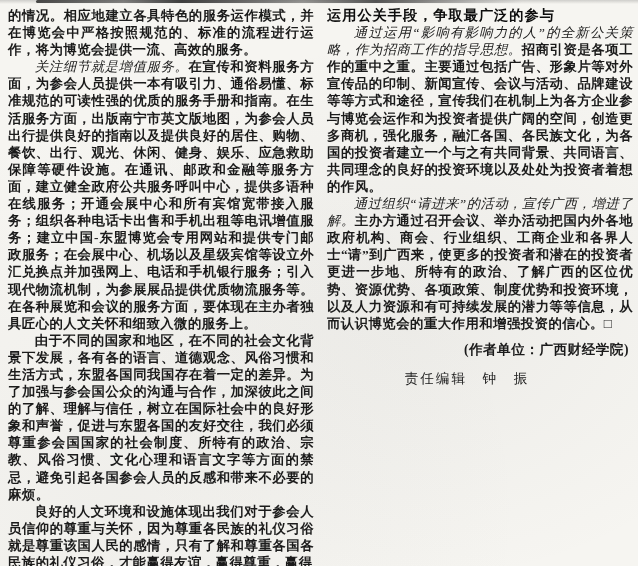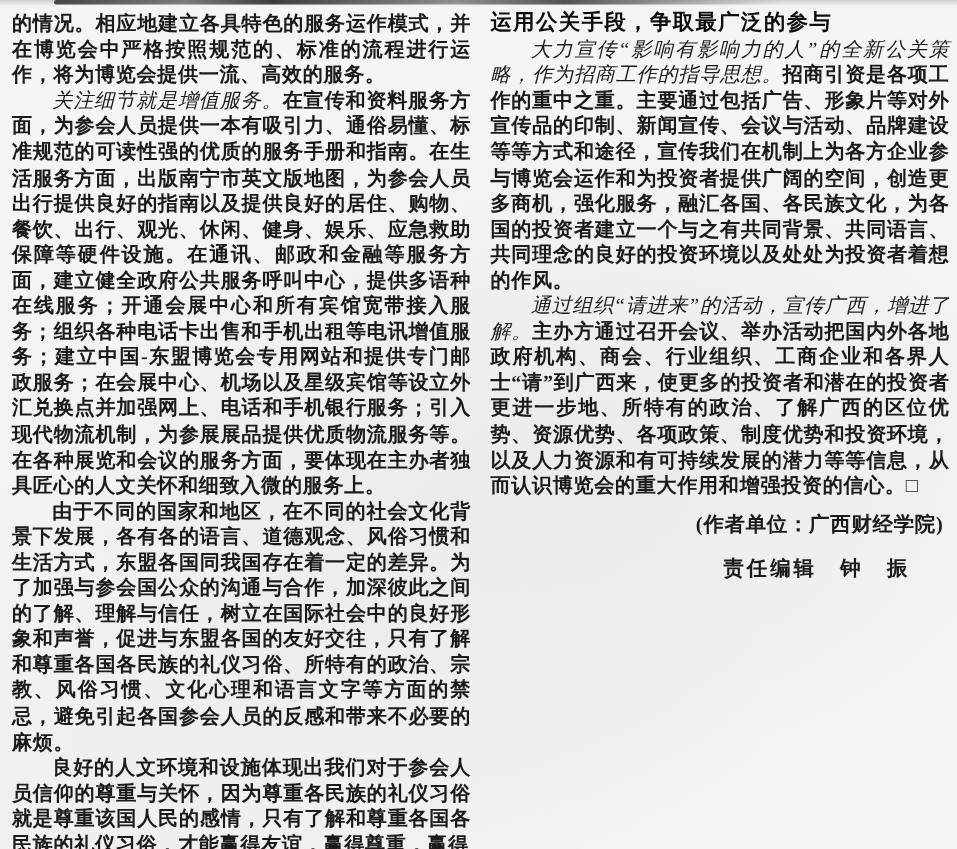--- a/index.html
+++ b/index.html
@@ -54,41 +54,41 @@
   .author-line{
     margin:9px 4px 12px 0;
     text-align:right;
     font-weight:800;
     font-size:13.6px;
     line-height:17.1px;
     letter-spacing:0.5px;
   }
   .editor-line{
     margin:0 26px 0 0;
-    text-align:right;
-    font-weight:700;
+    text-align:center;
+    font-weight:400;
     font-size:13.6px;
     line-height:18px;
     letter-spacing:2px;
   }
 </style>
 </head>
 <body>
 
 <div class="page">
   <div class="scan-edge-top"></div>
   <div class="scan-streak"></div>
   <div class="cols">
     <div class="col">
         <p class="para"><span class="run-normal">的情况。相应地建立各具特色的服务运作模式，并在博览会中严格按照规范的、标准的流程进行运作，将为博览会提供一流、高效的服务。</span></p>
         <p class="para indent"><span class="run-kai">关注细节就是增值服务。</span><span class="run-normal">在宣传和资料服务方面，为参会人员提供一本有吸引力、通俗易懂、标准规范的可读性强的优质的服务手册和指南。在生活服务方面，出版南宁市英文版地图，为参会人员出行提供良好的指南以及提供良好的居住、购物、餐饮、出行、观光、休闲、健身、娱乐、应急救助保障等硬件设施。在通讯、邮政和金融等服务方面，建立健全政府公共服务呼叫中心，提供多语种在线服务；开通会展中心和所有宾馆宽带接入服务；组织各种电话卡出售和手机出租等电讯增值服务；建立中国-东盟博览会专用网站和提供专门邮政服务；在会展中心、机场以及星级宾馆等设立外汇兑换点并加强网上、电话和手机银行服务；引入现代物流机制，为参展展品提供优质物流服务等。在各种展览和会议的服务方面，要体现在主办者独具匠心的人文关怀和细致入微的服务上。</span></p>
-        <p class="para indent"><span class="run-normal">由于不同的国家和地区，在不同的社会文化背景下发展，各有各的语言、道德观念、风俗习惯和生活方式，东盟各国同我国存在着一定的差异。为了加强与参会国公众的沟通与合作，加深彼此之间的了解、理解与信任，树立在国际社会中的良好形象和声誉，促进与东盟各国的友好交往，只有了解和尊重各国各民族的礼仪习俗、所特有的政治、宗教、风俗习惯、文化心理和语言文字等方面的禁忌，避免引起各国参会人员的反感和带来不必要的麻烦。</span></p>
+        <p class="para indent"><span class="run-normal">由于不同的国家和地区，在不同的社会文化背景下发展，各有各的语言、道德观念、风俗习惯和生活方式，东盟各国同我国存在着一定的差异。为了加强与参会国公众的沟通与合作，加深彼此之间的了解、理解与信任，树立在国际社会中的良好形象和声誉，促进与东盟各国的友好交往，我们必须尊重参会国国家的社会制度、所特有的政治、宗教、风俗习惯、文化心理和语言文字等方面的禁忌，避免引起各国参会人员的反感和带来不必要的麻烦。</span></p>
         <p class="para indent"><span class="run-normal">良好的人文环境和设施体现出我们对于参会人员信仰的尊重与关怀，因为尊重各民族的礼仪习俗就是尊重该国人民的感情，只有了解和尊重各国各民族的礼仪习俗，才能赢得友谊，赢得尊重，赢得</span></p>
       </div>
     <div class="col">
         <div class="heading">运用公关手段，争取最广泛的参与</div>
-        <p class="para indent"><span class="run-kai">大力宣传“影响有影响力的人”的全新公关策略，作为招商工作的指导思想。</span><span class="run-normal">招商引资是各项工作的重中之重。主要通过包括广告、形象片等对外宣传品的印制、新闻宣传、会议与活动、品牌建设等等方式和途径，宣传我们在机制上为各方企业参与博览会运作和为投资者提供广阔的空间，创造更多商机，强化服务，融汇各国、各民族文化，为各国的投资者建立一个与之有共同背景、共同语言、共同理念的良好的投资环境以及处处为投资者着想的作风。</span></p>
+        <p class="para indent"><span class="run-kai">通过运用“影响有影响力的人”的全新公关策略，作为招商工作的指导思想。</span><span class="run-normal">招商引资是各项工作的重中之重。主要通过包括广告、形象片等对外宣传品的印制、新闻宣传、会议与活动、品牌建设等等方式和途径，宣传我们在机制上为各方企业参与博览会运作和为投资者提供广阔的空间，创造更多商机，强化服务，融汇各国、各民族文化，为各国的投资者建立一个与之有共同背景、共同语言、共同理念的良好的投资环境以及处处为投资者着想的作风。</span></p>
         <p class="para indent"><span class="run-kai">通过组织“请进来”的活动，宣传广西，增进了解。</span><span class="run-normal">主办方通过召开会议、举办活动把国内外各地政府机构、商会、行业组织、工商企业和各界人士“请”到广西来，使更多的投资者和潜在的投资者更进一步地、所特有的政治、了解广西的区位优势、资源优势、各项政策、制度优势和投资环境，以及人力资源和有可持续发展的潜力等等信息，从而认识博览会的重大作用和增强投资的信心。□</span></p>
         <div class="author-line">(作者单位：广西财经学院)</div>
         <div class="editor-line">责任编辑　钟　振</div>
       </div>
   </div>
 </div>
 
 </body></html>

